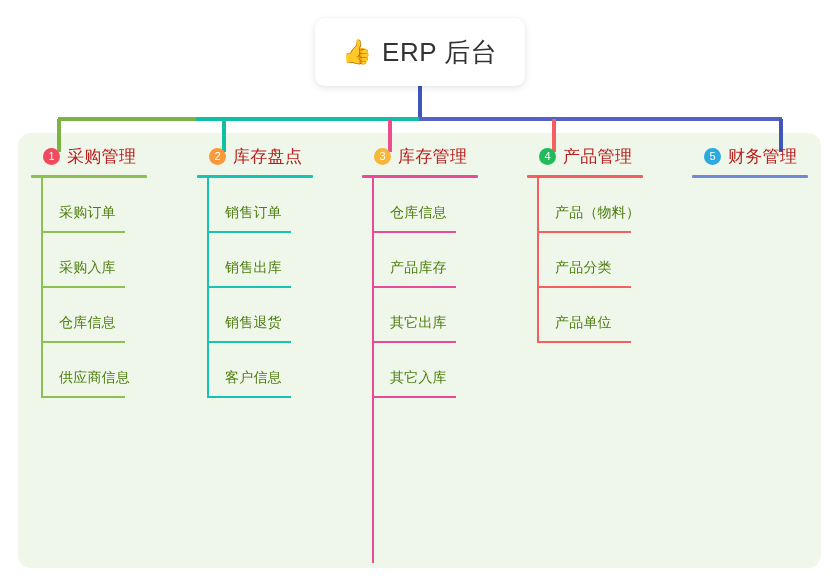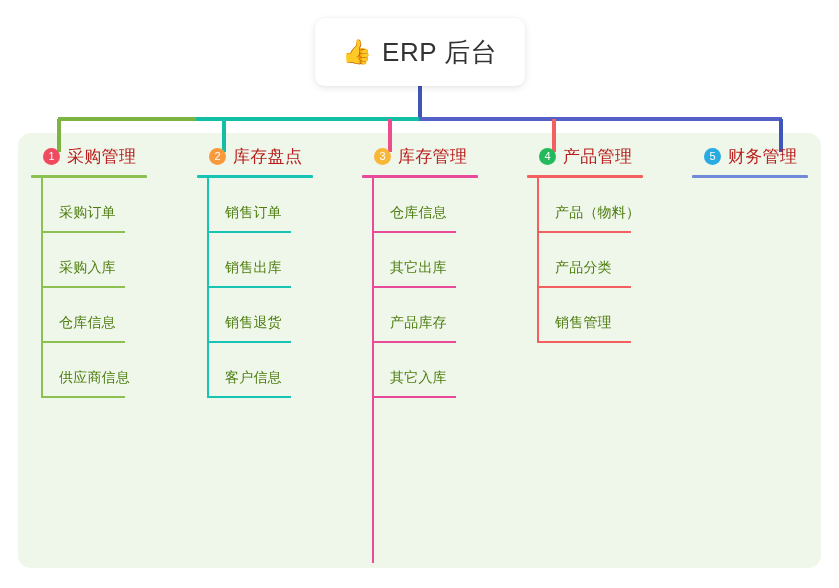--- a/index.html
+++ b/index.html
@@ -210,25 +210,25 @@
         <span class="col-title">库存管理</span>
       </div>
       <div class="col-underline" style="background: rgb(233, 74, 154); width: 116px;"></div>
       <div class="leaf-wrap">
         <div class="trunk" style="background: rgb(233, 74, 154); height: 385px;"></div>
         <div class="leaf">
           <span class="leaf-label">仓库信息</span>
           <div class="leaf-underline" style="background: rgb(233, 74, 154); width: 84px;"></div>
         </div>
         <div class="leaf">
+          <span class="leaf-label">产品库存</span>
+          <div class="leaf-underline" style="background: rgb(233, 74, 154); width: 84px;"></div>
+        </div>
+        <div class="leaf">
           <span class="leaf-label">其它出库</span>
-          <div class="leaf-underline" style="background: rgb(233, 74, 154); width: 84px;"></div>
-        </div>
-        <div class="leaf">
-          <span class="leaf-label">产品库存</span>
           <div class="leaf-underline" style="background: rgb(233, 74, 154); width: 84px;"></div>
         </div>
         <div class="leaf">
           <span class="leaf-label">其它入库</span>
           <div class="leaf-underline" style="background: rgb(233, 74, 154); width: 84px;"></div>
         </div>
       </div>
     </div>
     <div class="column" style="left: 527px; width: 150px;">
       <div class="col-header">
@@ -240,21 +240,21 @@
         <div class="trunk" style="background: rgb(244, 96, 95); height: 165px;"></div>
         <div class="leaf">
           <span class="leaf-label">产品（物料）</span>
           <div class="leaf-underline" style="background: rgb(244, 96, 95); width: 94px;"></div>
         </div>
         <div class="leaf">
           <span class="leaf-label">产品分类</span>
           <div class="leaf-underline" style="background: rgb(244, 96, 95); width: 94px;"></div>
         </div>
         <div class="leaf">
-          <span class="leaf-label">销售管理</span>
+          <span class="leaf-label">产品单位</span>
           <div class="leaf-underline" style="background: rgb(244, 96, 95); width: 94px;"></div>
         </div>
       </div>
     </div>
     <div class="column" style="left: 692px; width: 130px;">
       <div class="col-header">
         <span class="badge" style="background: rgb(41, 171, 226);">5</span>
         <span class="col-title">财务管理</span>
       </div>
       <div class="col-underline" style="background: rgb(114, 137, 218); width: 116px;"></div>

